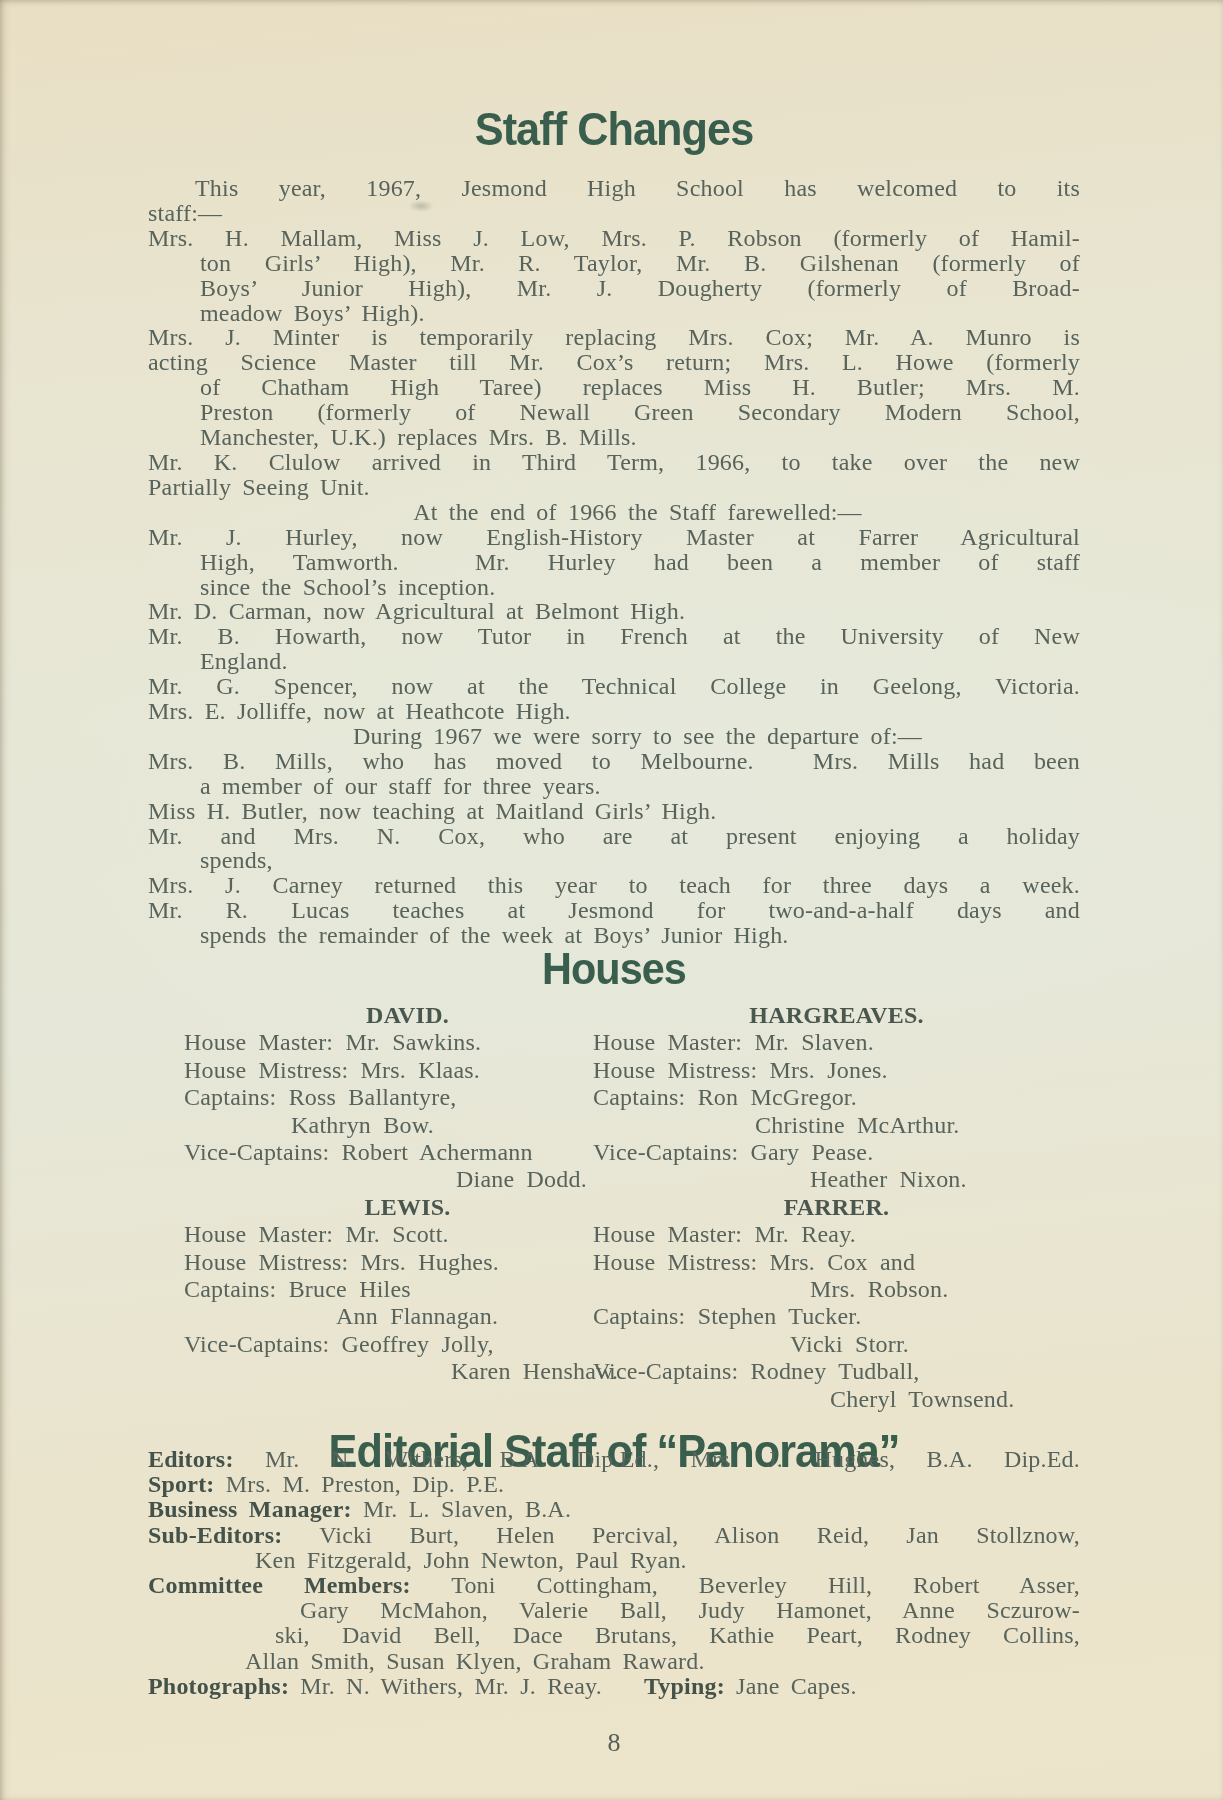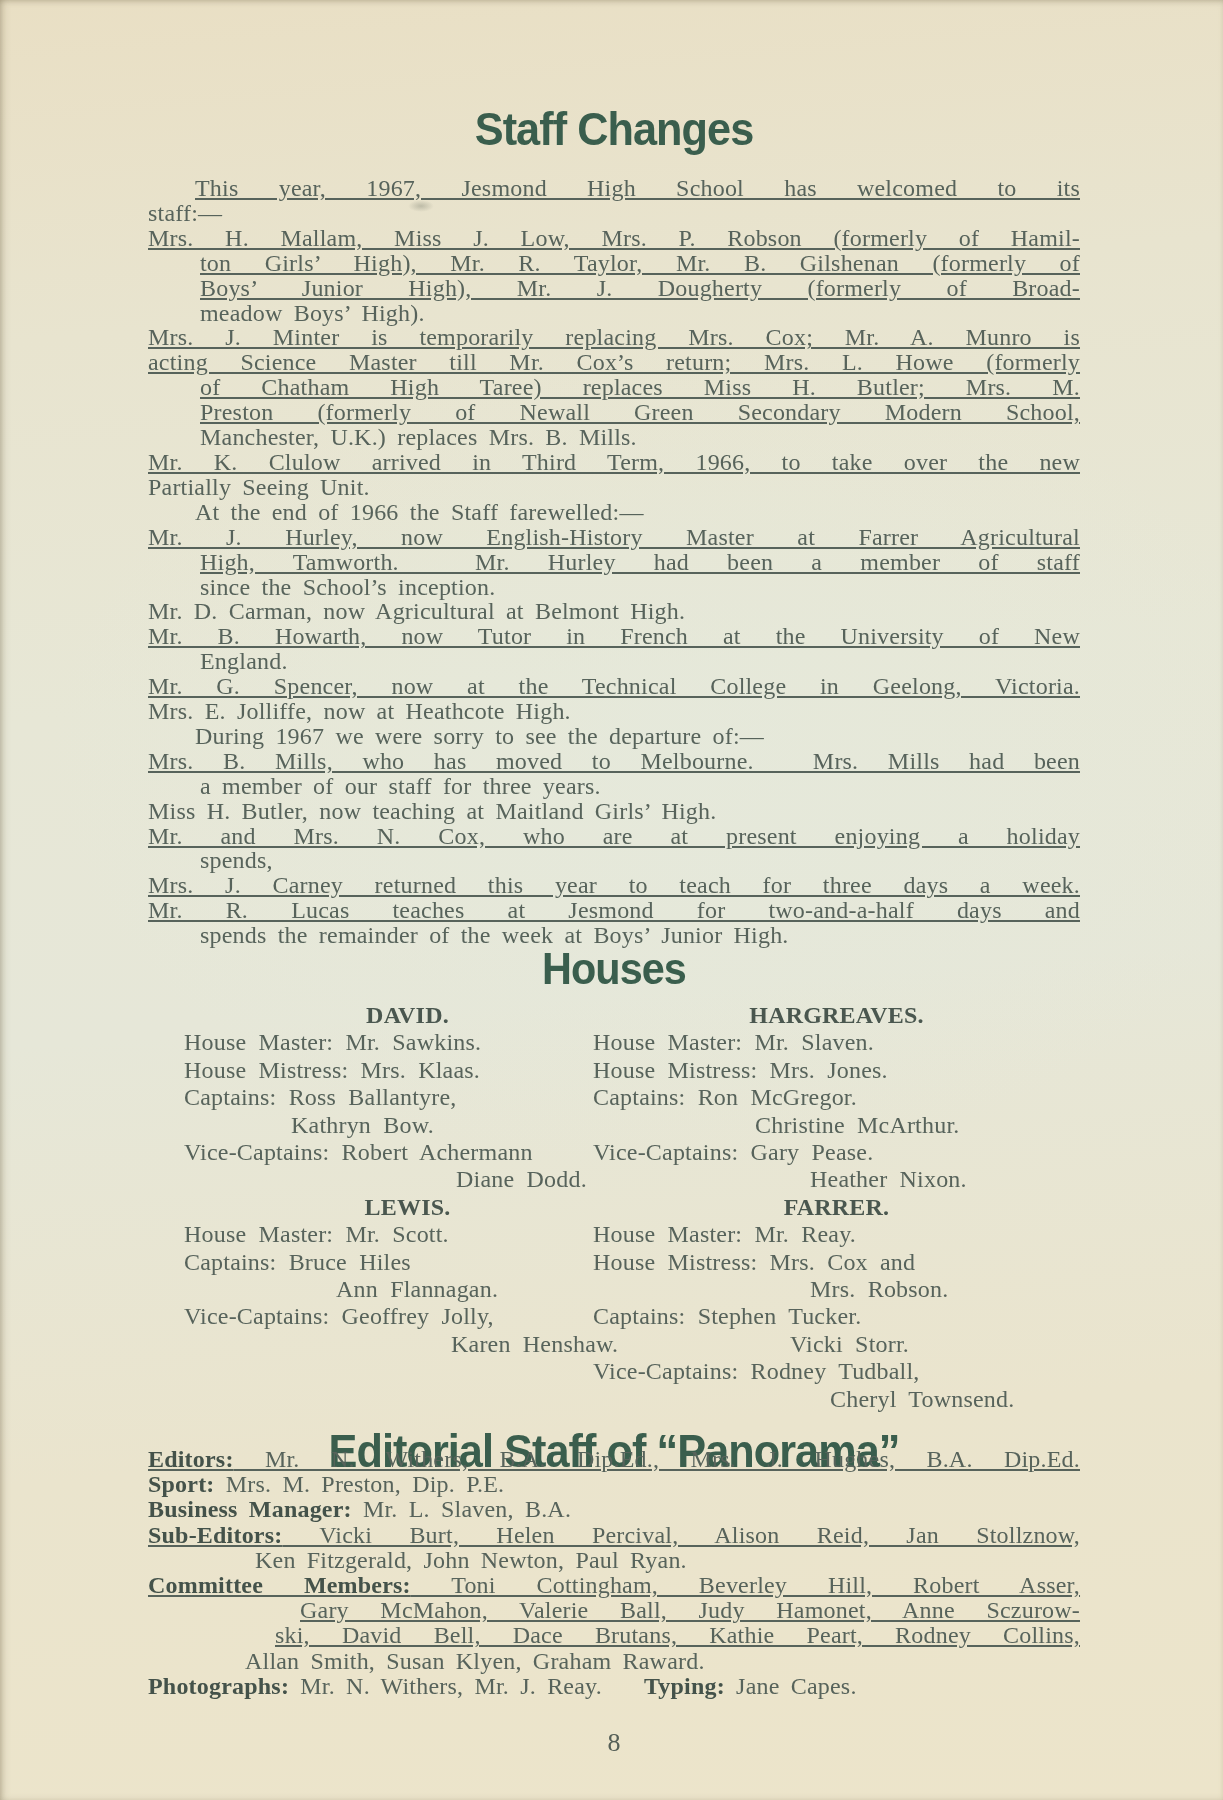--- a/index.html
+++ b/index.html
@@ -27,23 +27,23 @@
   #staff-title{top:102px;font-size:46px;}
   #houses-title{top:944px;font-size:44px;}
   #editorial-title{top:1424px;font-size:46px;}
   .bodyblock{
     position:absolute;left:148px;width:932px;
     font-size:24px;line-height:24.9px;
     letter-spacing:.2px;word-spacing:5px;
   }
   #staff-lines{top:176px;}
   .ln{white-space:pre-wrap;min-height:24.9px;}
-  .ln.just{text-align:justify;text-align-last:justify;text-decoration:underline;}
+  .ln.just{text-align:justify;text-align-last:justify;}
   .ln.ind{padding-left:52px;}
-  .ln.findent{text-indent:47px;}
+  .ln.findent{text-indent:47px;text-align:center;}
   
   .hcol{
     position:absolute;top:1002px;
     font-size:24px;line-height:27.4px;
     letter-spacing:.2px;word-spacing:6px;
     white-space:nowrap;
   }
   #house-col-left{left:148px;width:447px;margin-left:36px;}
   #house-col-right{left:593px;width:487px;}
   .house-name{
@@ -124,20 +124,21 @@
   <div class="hcol" id="house-col-left">
     <div class="house-name">DAVID.</div>
     <div class="ln">House Master: Mr. Sawkins.</div>
     <div class="ln">House Mistress: Mrs. Klaas.</div>
     <div class="ln">Captains: Ross Ballantyre,</div>
     <div class="ln h-i1">Kathryn Bow.</div>
     <div class="ln">Vice-Captains: Robert Achermann</div>
     <div class="ln h-i2">Diane Dodd.</div>
     <div class="house-name">LEWIS.</div>
     <div class="ln">House Master: Mr. Scott.</div>
+    <div class="ln">House Mistress: Mrs. Hughes.</div>
     <div class="ln">Captains: Bruce Hiles</div>
     <div class="ln h-i3">Ann Flannagan.</div>
     <div class="ln">Vice-Captains: Geoffrey Jolly,</div>
     <div class="ln h-i4">Karen Henshaw.</div>
   </div>
 
   <div class="hcol" id="house-col-right">
     <div class="house-name">HARGREAVES.</div>
     <div class="ln">House Master: Mr. Slaven.</div>
     <div class="ln">House Mistress: Mrs. Jones.</div>

